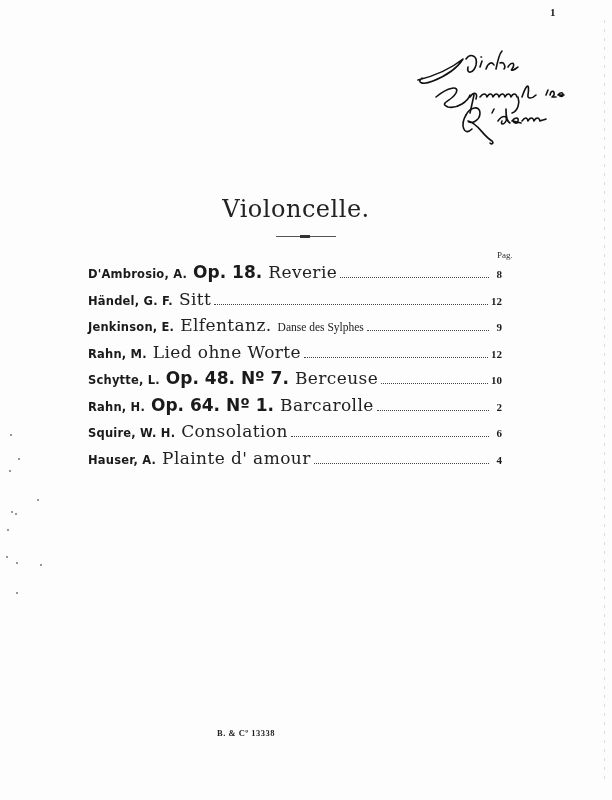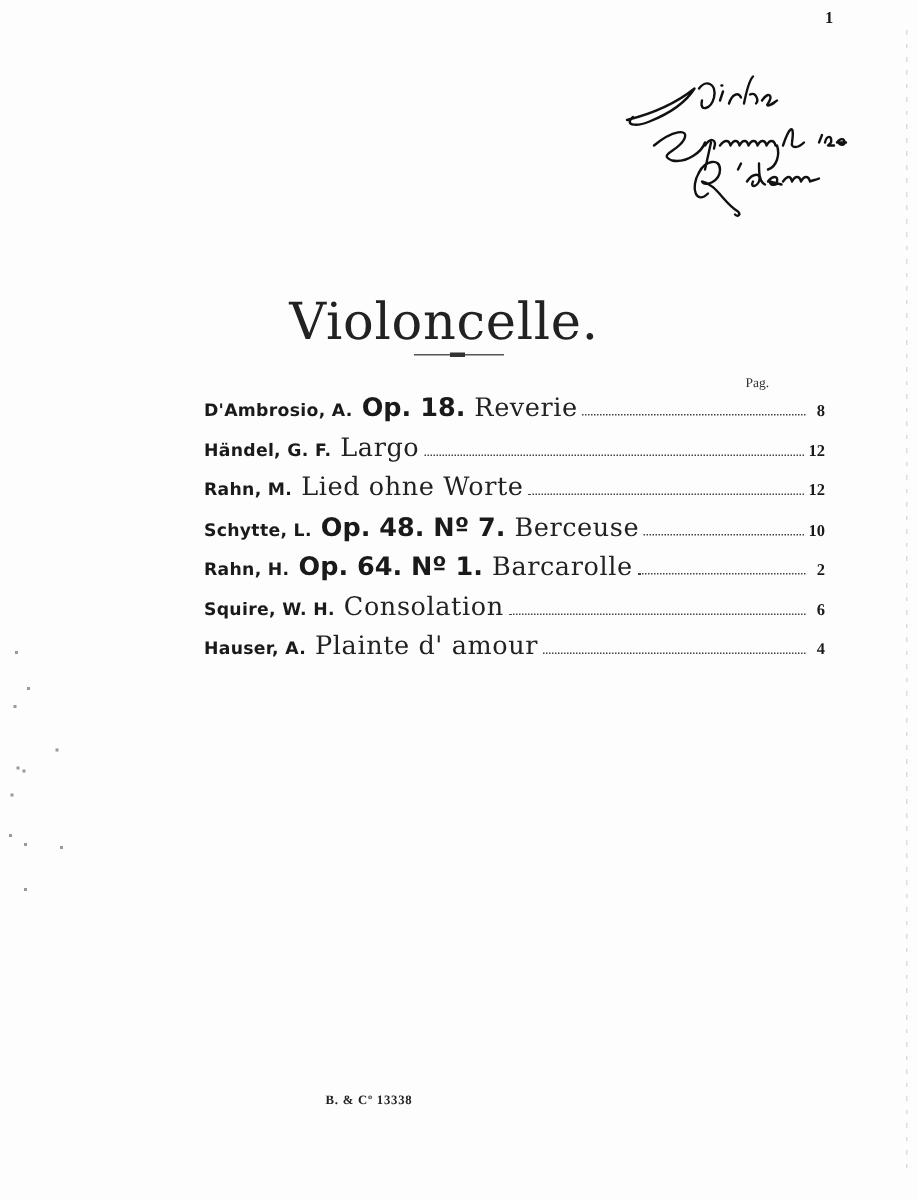--- a/index.html
+++ b/index.html
@@ -36,21 +36,21 @@
       width: 200px;
       height: 110px;
     }
     .title {
       position: absolute;
       top: 195px;
       left: 0;
       width: 592px;
       text-align: center;
       font-family: "DejaVu Serif", serif;
-      font-size: 34px;
+      font-size: 24px;
       letter-spacing: 0.5px;
       color: #222;
     }
     .title-rule {
       position: absolute;
       top: 236px;
       left: 276px;
       width: 60px;
       height: 1px;
       background: #555;
@@ -70,21 +70,20 @@
       left: 497px;
       font-family: "Liberation Serif", serif;
       font-size: 9px;
       color: #333;
     }
     .toc {
       position: absolute;
       left: 88px;
       top: 262px;
       width: 414px;
-      margin-left: 48px;
     }
     .entry {
       display: flex;
       align-items: baseline;
       height: 26.5px;
       font-size: 12.5px;
       white-space: nowrap;
     }
     .composer {
       font-family: "DejaVu Sans", sans-serif;
@@ -199,26 +198,33 @@
     <div class="entry">
       <span class="composer">D'Ambrosio, A.</span>
       <span class="opus">Op. 18.</span>
       <span class="work">Reverie</span>
       <span class="leader"></span>
       <span class="page-ref">8</span>
     </div>
 
     <div class="entry">
       <span class="composer">Händel, G. F.</span>
-      <span class="work">Largo</span>
+      <span class="work">Sitt</span>
       <span class="leader"></span>
       <span class="page-ref">12</span>
     </div>
 
 
+    <div class="entry">
+      <span class="composer">Jenkinson, E.</span>
+      <span class="work">Elfentanz.</span>
+      <span class="subtitle">Danse des Sylphes</span>
+      <span class="leader"></span>
+      <span class="page-ref">9</span>
+    </div>
 
     <div class="entry">
       <span class="composer">Rahn, M.</span>
       <span class="work">Lied ohne Worte</span>
       <span class="leader"></span>
       <span class="page-ref">12</span>
     </div>
 
     <div class="entry">
       <span class="composer">Schytte, L.</span>

